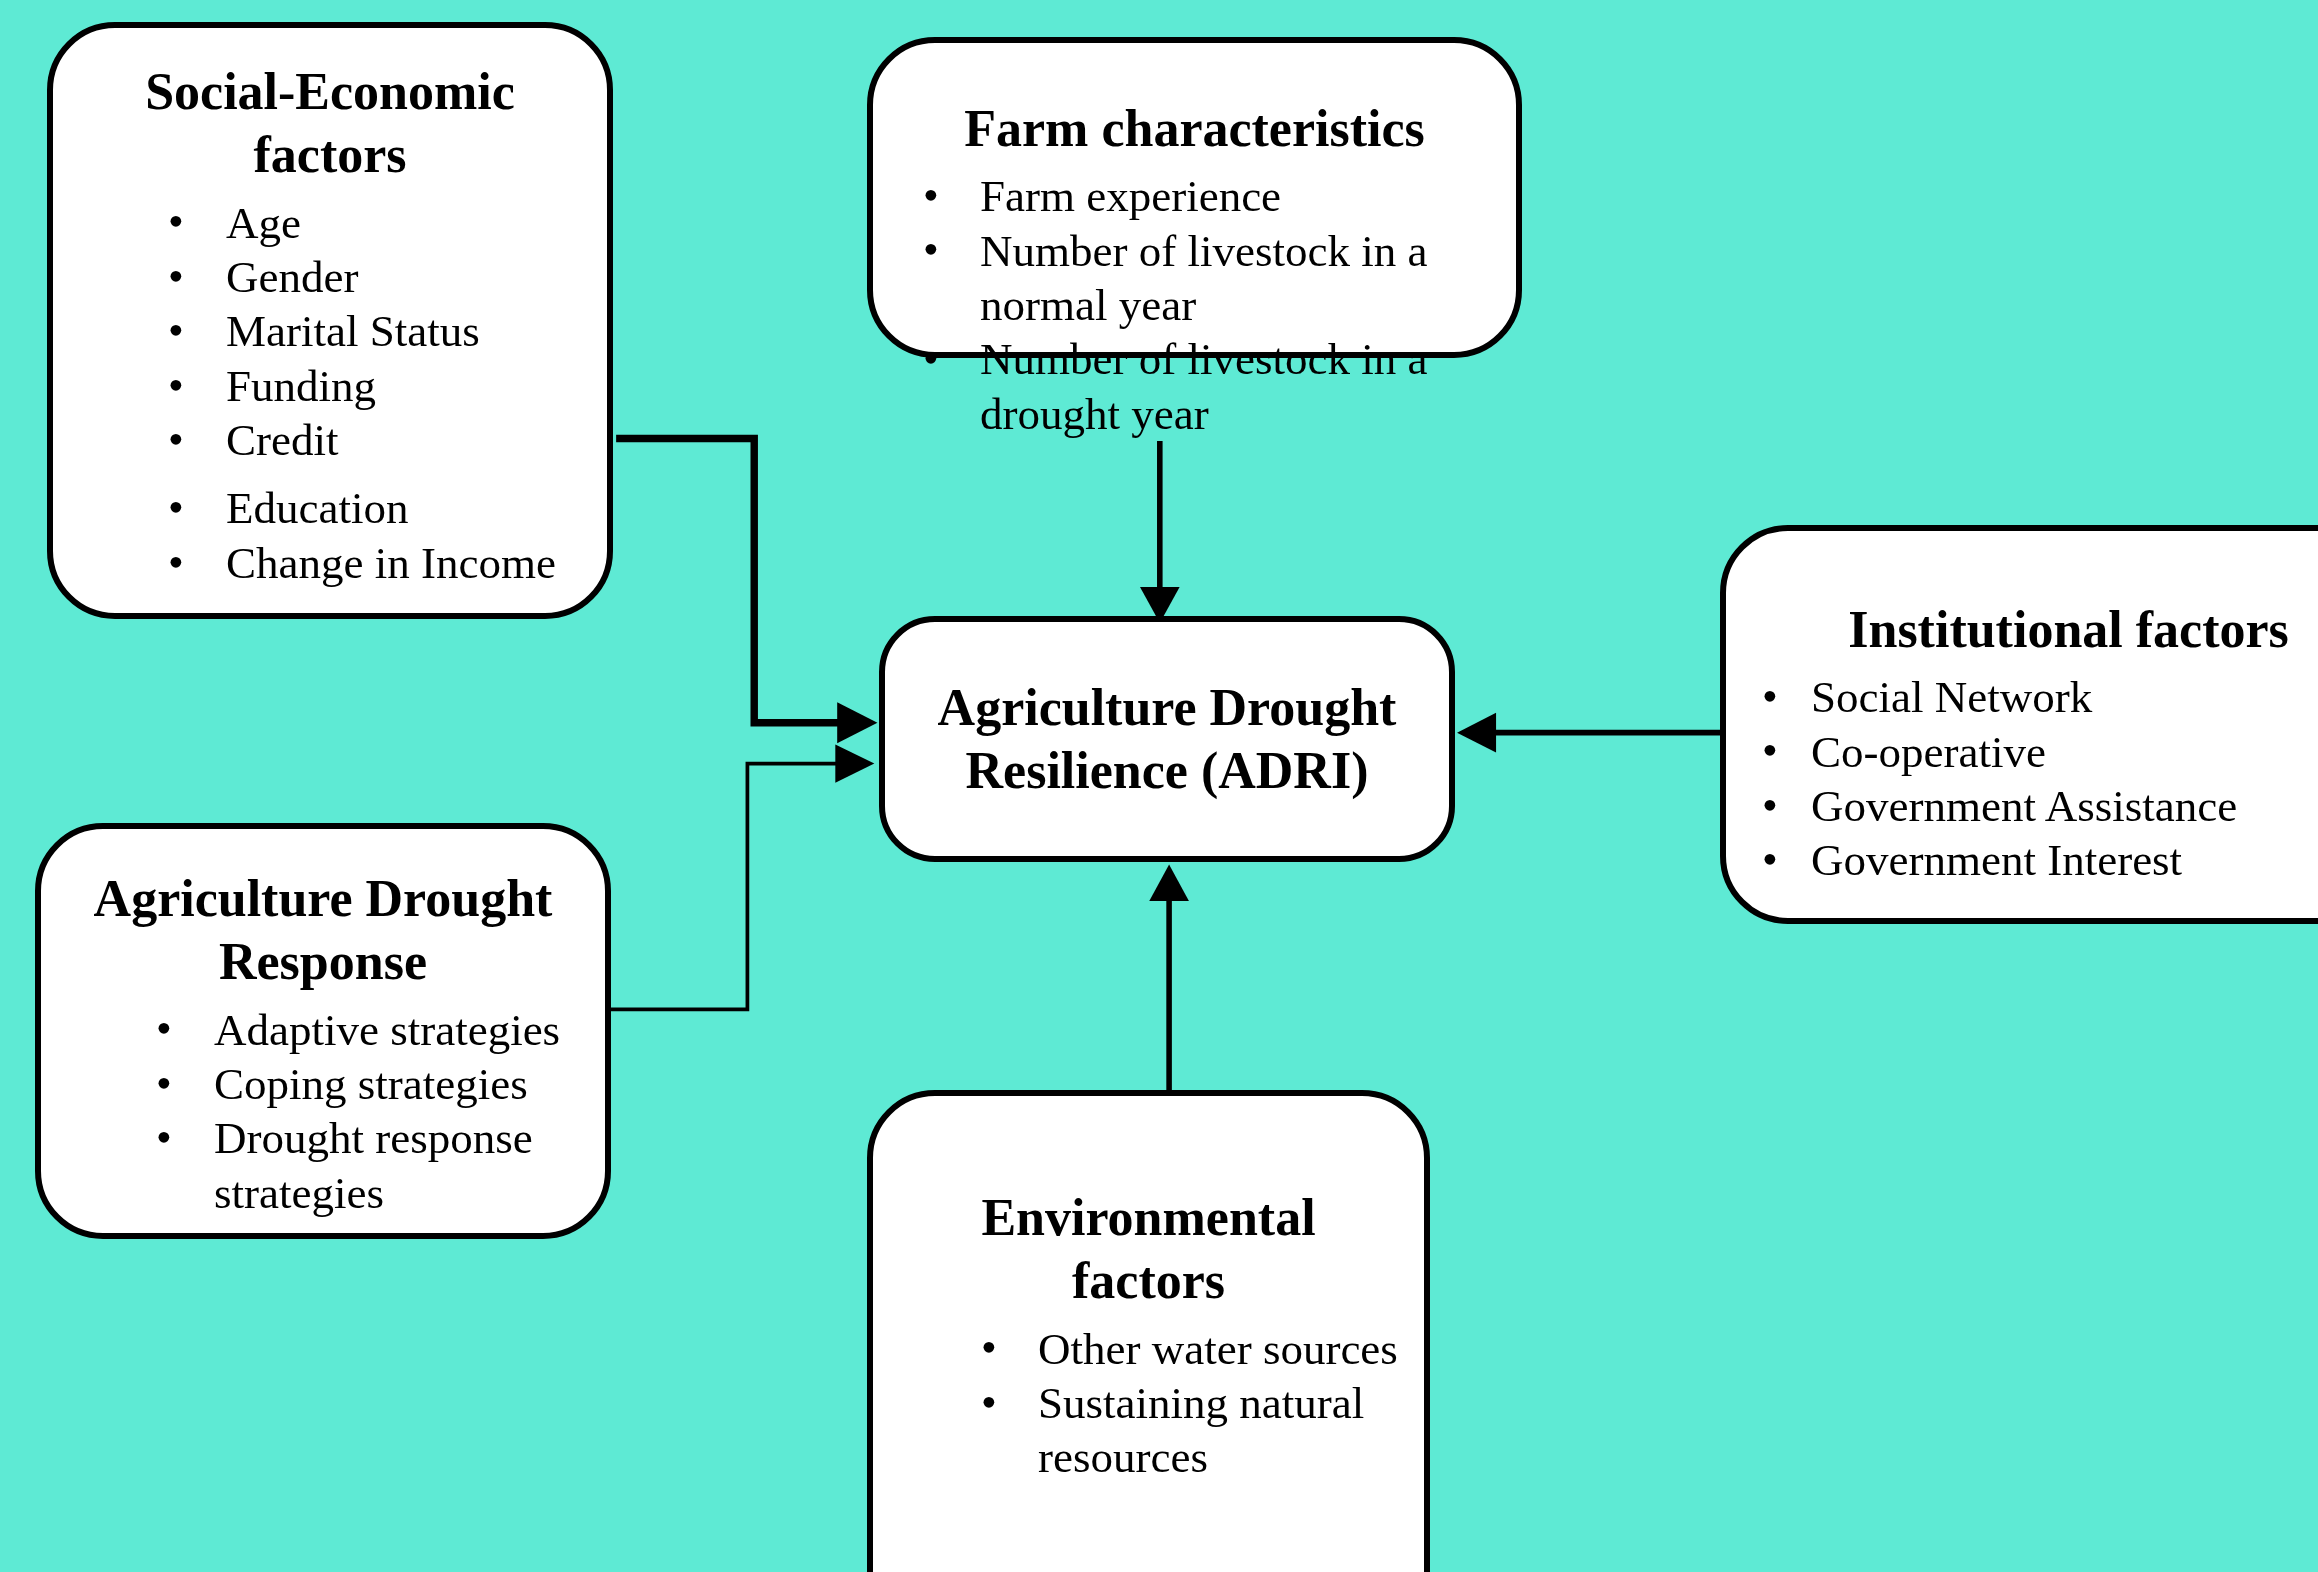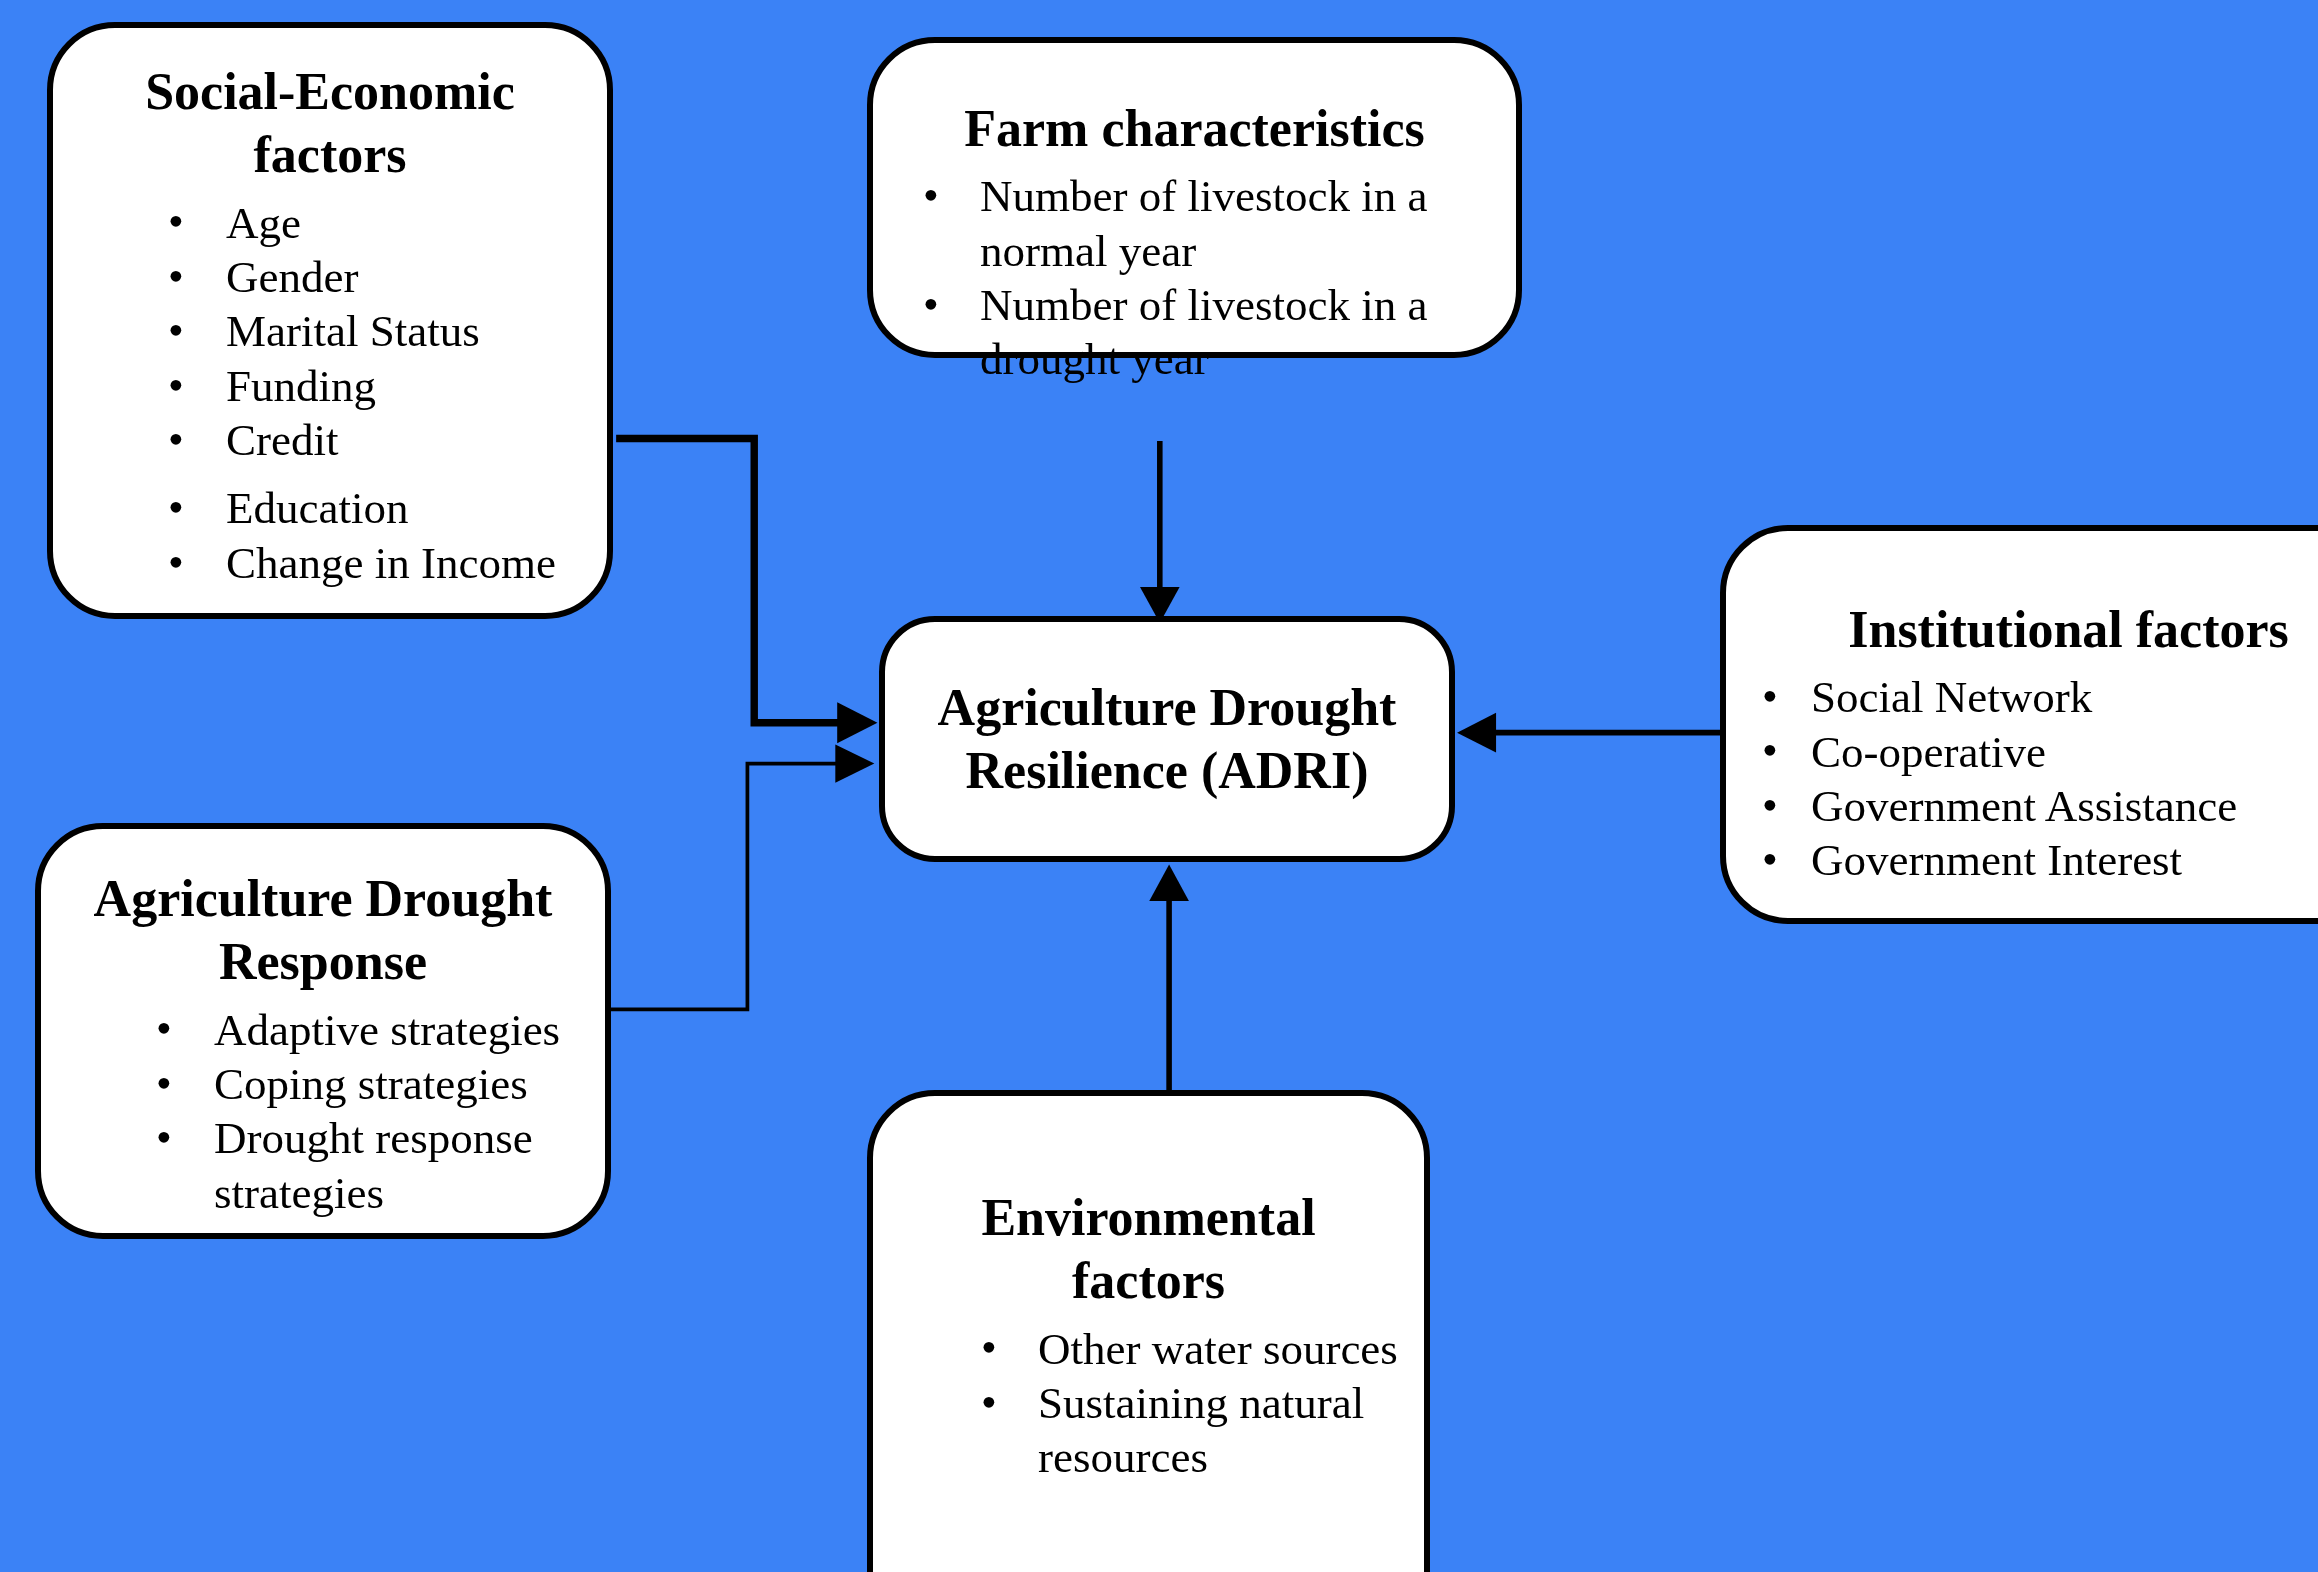--- a/index.html
+++ b/index.html
@@ -1,20 +1,20 @@
 <!DOCTYPE html>
 <html style="font-size:10px"><head>
 <meta charset="utf-8">
 <style>
   html, body { margin: 0; padding: 0; background: #ffffff; }
   .canvas {
     position: relative;
     width: 2319px;
     height: 1573px;
-    background: #3b82f6;
+    background: #5eead4;
     font-family: "Liberation Serif", "DejaVu Serif", serif;
     color: #000000;
     overflow: hidden;
   }
   .node {
     position: absolute;
     box-sizing: border-box;
     background: #ffffff;
     border: 6.2px solid #000000;
     border-radius: 68px;
@@ -123,20 +123,21 @@
       <li>Funding</li>
       <li>Credit</li>
       <li class="gap-before">Education</li>
       <li>Change in Income</li>
     </ul>
   </div>
 
   <div class="node" id="box-farm">
     <div class="node-title">Farm characteristics</div>
     <ul class="items">
+      <li>Farm experience</li>
       <li>Number of livestock in a normal year</li>
       <li>Number of livestock in a drought year</li>
     </ul>
   </div>
 
   <div class="node" id="box-institutional">
     <div class="node-title">Institutional factors</div>
     <ul class="items">
       <li>Social Network</li>
       <li>Co-operative</li>

